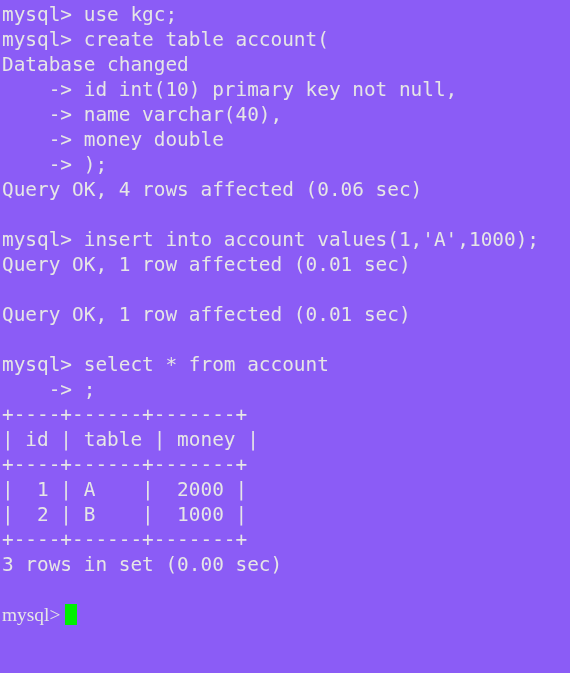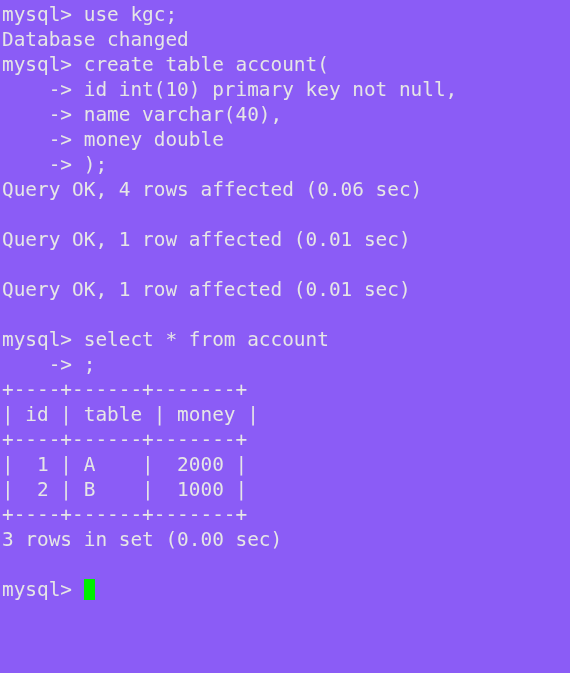--- a/index.html
+++ b/index.html
@@ -38,43 +38,45 @@
   }
   .line.blank {
     height: 25px;
   }
   .cursor-line {
     white-space: pre;
     height: 25px;
     line-height: 25px;
     display: flex;
     align-items: center;
+    font-family: Liberation Serif, serif;
   }
   .cursor-block {
     display: inline-block;
     width: 11.6px;
     height: 21px;
     background: #00f000;
     vertical-align: middle;
   }
 </style>
 </head>
 <body>
 
 <div id="terminal" style="background: #8b5cf6; color: rgb(230, 230, 230);">
 
   <div class="line">mysql&gt; use kgc;</div>
+  <div class="line">mysql&gt; create table account(</div>
   <div class="line">Database changed</div>
-  <div class="line">mysql&gt; create table account(</div>
   <div class="line">    -&gt; id int(10) primary key not null,</div>
   <div class="line">    -&gt; name varchar(40),</div>
   <div class="line">    -&gt; money double</div>
   <div class="line">    -&gt; );</div>
   <div class="line">Query OK, 4 rows affected (0.06 sec)</div>
   <div class="line blank"></div>
+  <div class="line">mysql&gt; insert into account values(1,'A',1000);</div>
   <div class="line">Query OK, 1 row affected (0.01 sec)</div>
   <div class="line blank"></div>
   <div class="line">Query OK, 1 row affected (0.01 sec)</div>
   <div class="line blank"></div>
   <div class="line">mysql&gt; select * from account</div>
   <div class="line">    -&gt; ;</div>
   <div class="line">+----+------+-------+</div>
   <div class="line">| id | table | money |</div>
   <div class="line">+----+------+-------+</div>
   <div class="line">|  1 | A    |  2000 |</div>

